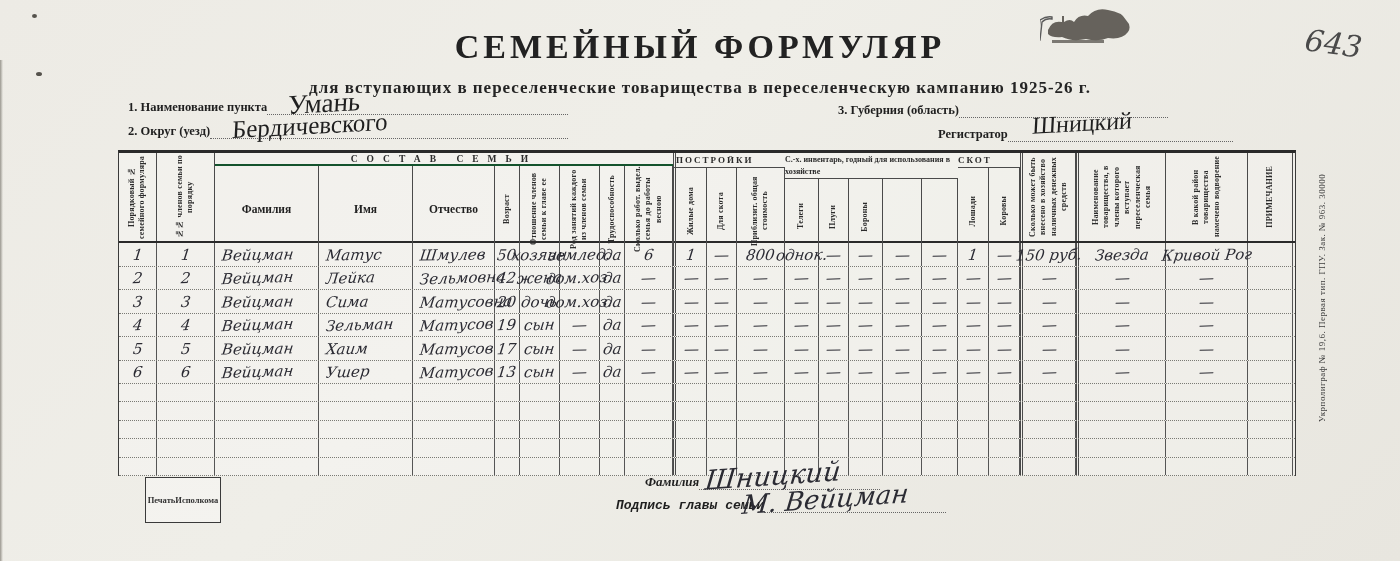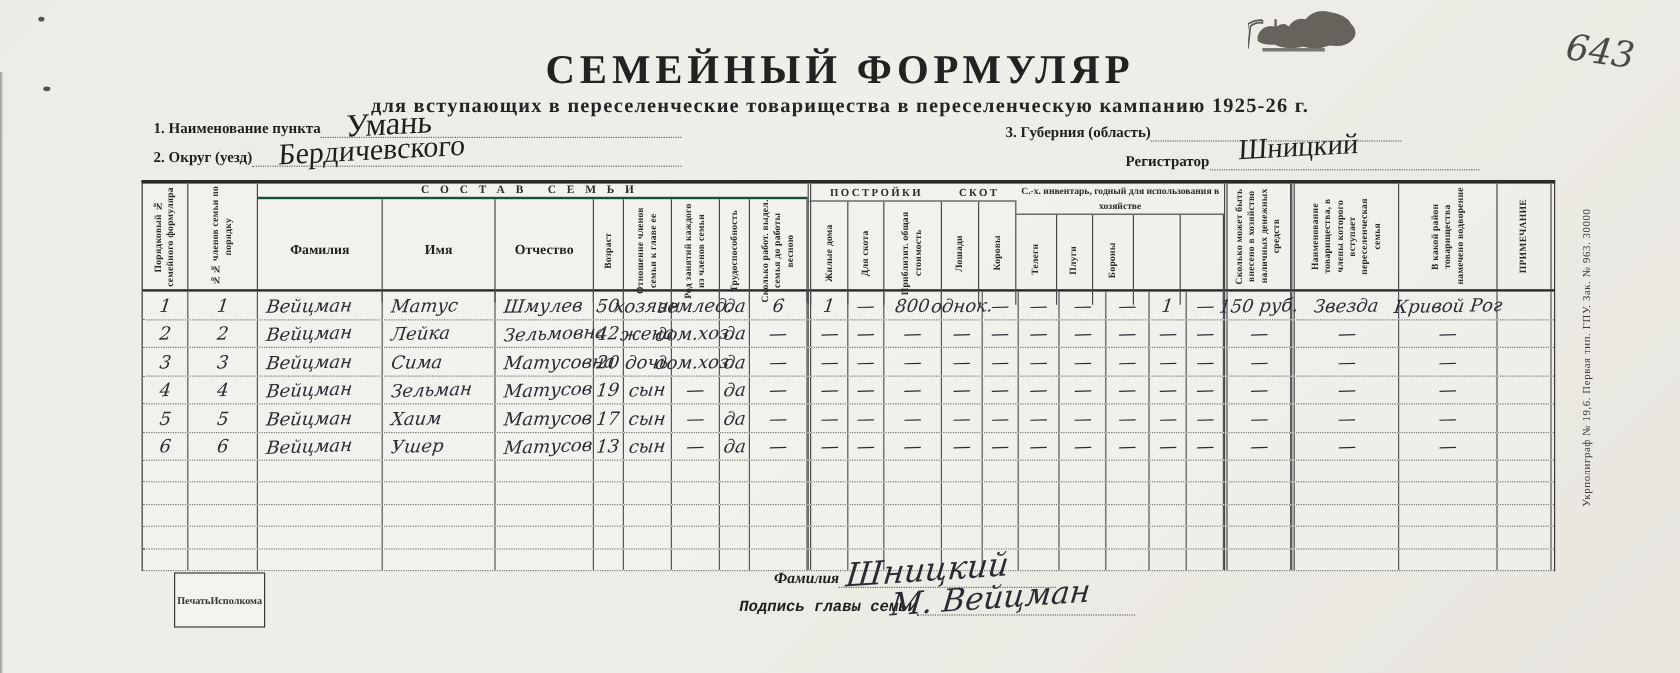--- a/index.html
+++ b/index.html
@@ -4,21 +4,21 @@
 <style>
   html,body{margin:0;padding:0;}
   body{
     width:1400px;height:561px;overflow:hidden;position:relative;
     background:linear-gradient(135deg,#edebe5 0%,#efeee8 40%,#e8e6df 100%);
     font-family:"Liberation Serif", serif;color:#1f1f1f;
   }
   
   .title{
     position:absolute;left:0;top:28px;width:1400px;text-align:center;
-    font-size:34px;font-weight:bold;letter-spacing:4px;color:#222;margin-top:12px;
+    font-size:34px;font-weight:bold;letter-spacing:4px;color:#222;
   }
   .subtitle{
     position:absolute;left:0;top:78px;width:1400px;text-align:center;
     font-size:17px;font-weight:bold;letter-spacing:1px;color:#242424;
   }
   
   .inkblot{position:absolute;left:1040px;top:8px;}
   .corner-num{
     position:absolute;left:1305px;top:26px;font-family:"DejaVu Serif",serif;
     font-style:italic;font-size:30px;color:#4a4a4a;transform:rotate(8deg);
@@ -52,21 +52,21 @@
     height:13px;border-bottom:2px solid #14532d;box-sizing:border-box;
     font-size:9.5px;font-weight:bold;text-align:center;line-height:12px;color:#2c2c2c;
   }
   .ls-wide{letter-spacing:9px;}
   .ls-med{letter-spacing:2px;}
   .gbody{display:flex;flex:1;}
   .hcol{display:flex;align-items:center;justify-content:center;border-right:1px solid #4a4a4a;box-sizing:border-box;font-size:11.5px;font-weight:bold;height:100%;}
   .sub{display:flex;flex-direction:column;box-sizing:border-box;}
   .stitle{
     border-bottom:1px solid #4a4a4a;box-sizing:border-box;font-weight:bold;
-    text-align:center;color:#2c2c2c;
+    text-align:left;color:#2c2c2c;
   }
   .st-1{height:15px;font-size:9px;line-height:14px;letter-spacing:2px;}
   .st-2{height:26px;font-size:8px;line-height:1.45;letter-spacing:0;padding-top:1px;}
   .sbody{display:flex;flex:1;}
   .dblL{border-left:3px double #4a4a4a;}
   
   .c1{width:38px}.c2{width:58px}.c3{width:104px}.c4{width:94px}.c5{width:82px}
   .c6{width:25px}.c7{width:40px}.c8{width:40px}.c9{width:25px}.c10{width:48px}
   .c11{width:34px}.c12{width:30px}.c13{width:48px}.c14{width:34px}.c15{width:30px}
   .c16{width:34px}.c17{width:39px}.c18{width:36px}.c19{width:31px}.c20{width:31px}
@@ -181,48 +181,48 @@
                 <span class="vtext">Жилые дома</span>
               </div>
             <div class="vcol c12">
                 <span class="vtext">Для скота</span>
               </div>
             <div class="vcol c13">
                 <span class="vtext">Приблизит. общая стоимость</span>
               </div>
           </div>
         </div>
+        <div class="sub w-inv">
+          <div class="stitle st-2">С.-х. инвентарь, годный для использования в хозяйстве</div>
+          <div class="sbody">
+            <div class="vcol c14">
+                <span class="vtext">Телеги</span>
+              </div>
+            <div class="vcol c15">
+                <span class="vtext">Плуги</span>
+              </div>
+            <div class="vcol c16">
+                <span class="vtext">Бороны</span>
+              </div>
+            <div class="vcol c17">
+                <span class="vtext"></span>
+              </div>
+            <div class="vcol c18">
+                <span class="vtext"></span>
+              </div>
+          </div>
+        </div>
         <div class="sub w-skot">
           <div class="stitle st-1">СКОТ</div>
           <div class="sbody">
             <div class="vcol c19">
                 <span class="vtext">Лошади</span>
               </div>
             <div class="vcol c20">
                 <span class="vtext">Коровы</span>
-              </div>
-          </div>
-        </div>
-        <div class="sub w-inv">
-          <div class="stitle st-2">С.-х. инвентарь, годный для использования в хозяйстве</div>
-          <div class="sbody">
-            <div class="vcol c14">
-                <span class="vtext">Телеги</span>
-              </div>
-            <div class="vcol c15">
-                <span class="vtext">Плуги</span>
-              </div>
-            <div class="vcol c16">
-                <span class="vtext">Бороны</span>
-              </div>
-            <div class="vcol c17">
-                <span class="vtext"></span>
-              </div>
-            <div class="vcol c18">
-                <span class="vtext"></span>
               </div>
           </div>
         </div>
       </div>
     </div>
 
     <div class="vcol c21 h-full dblL">
         <span class="vtext">Сколько может быть внесено в хозяйство наличных денежных средств</span>
       </div>
     <div class="vcol c22 h-full dblL">

